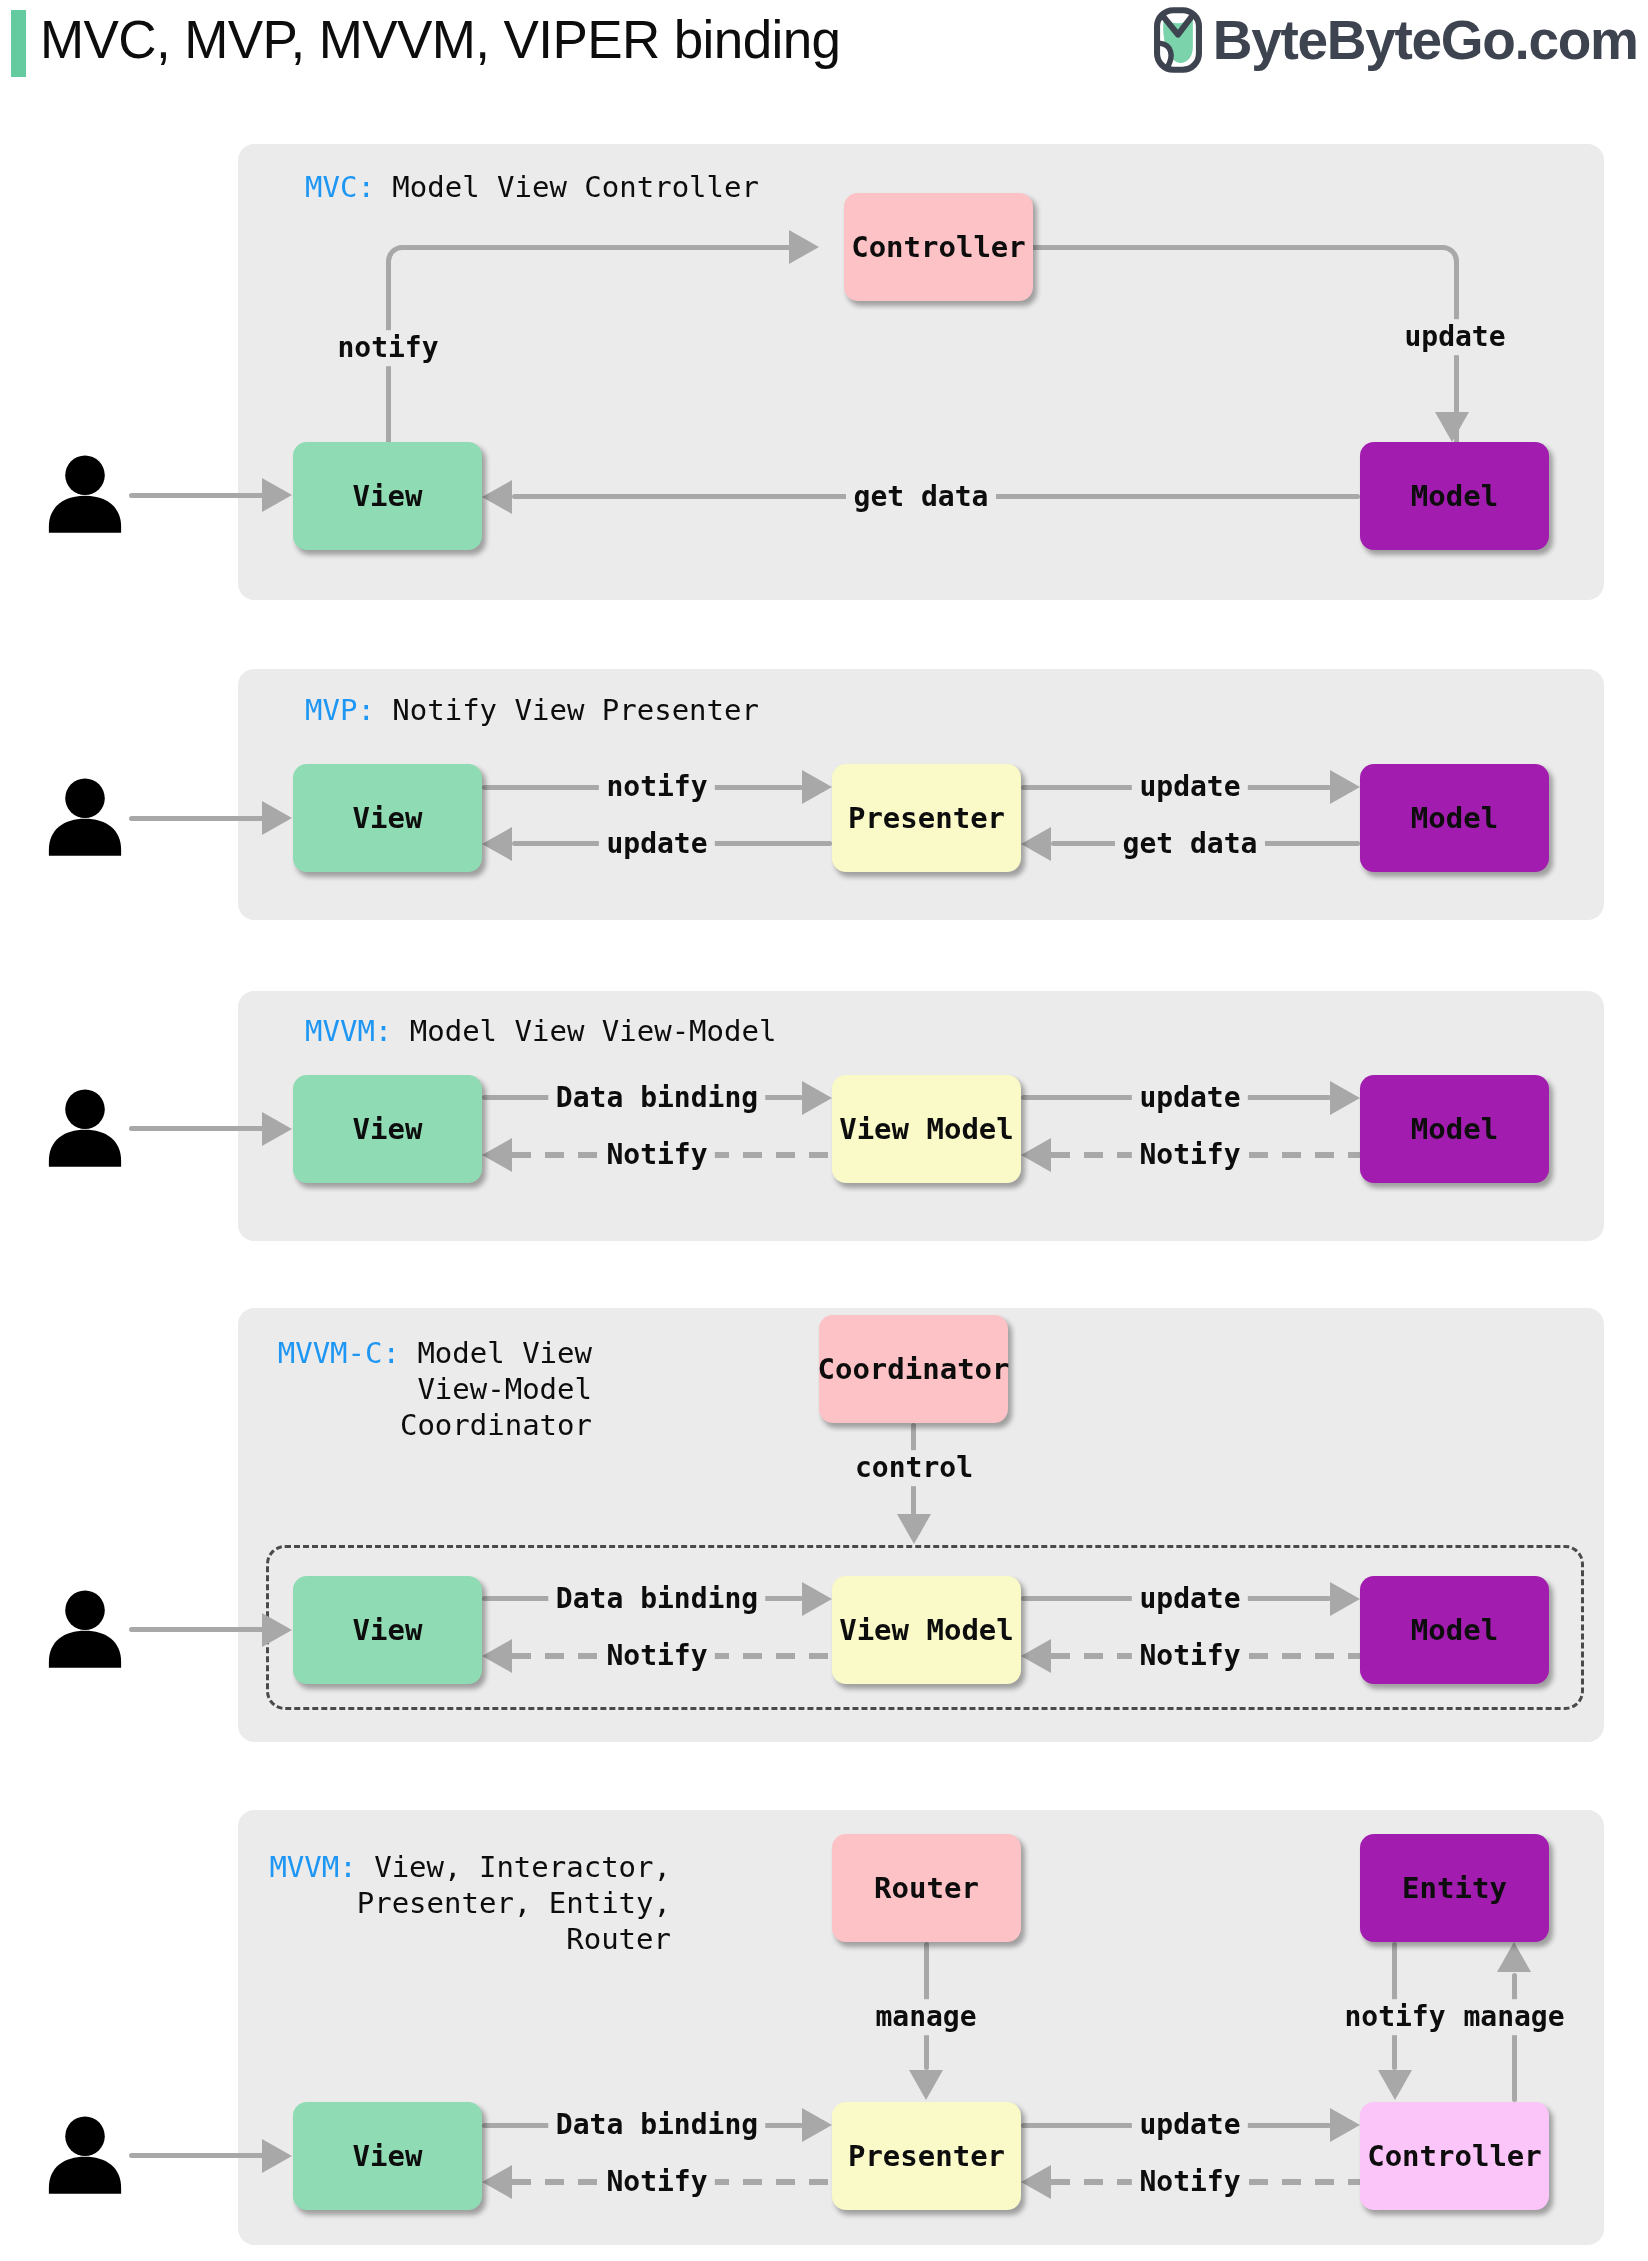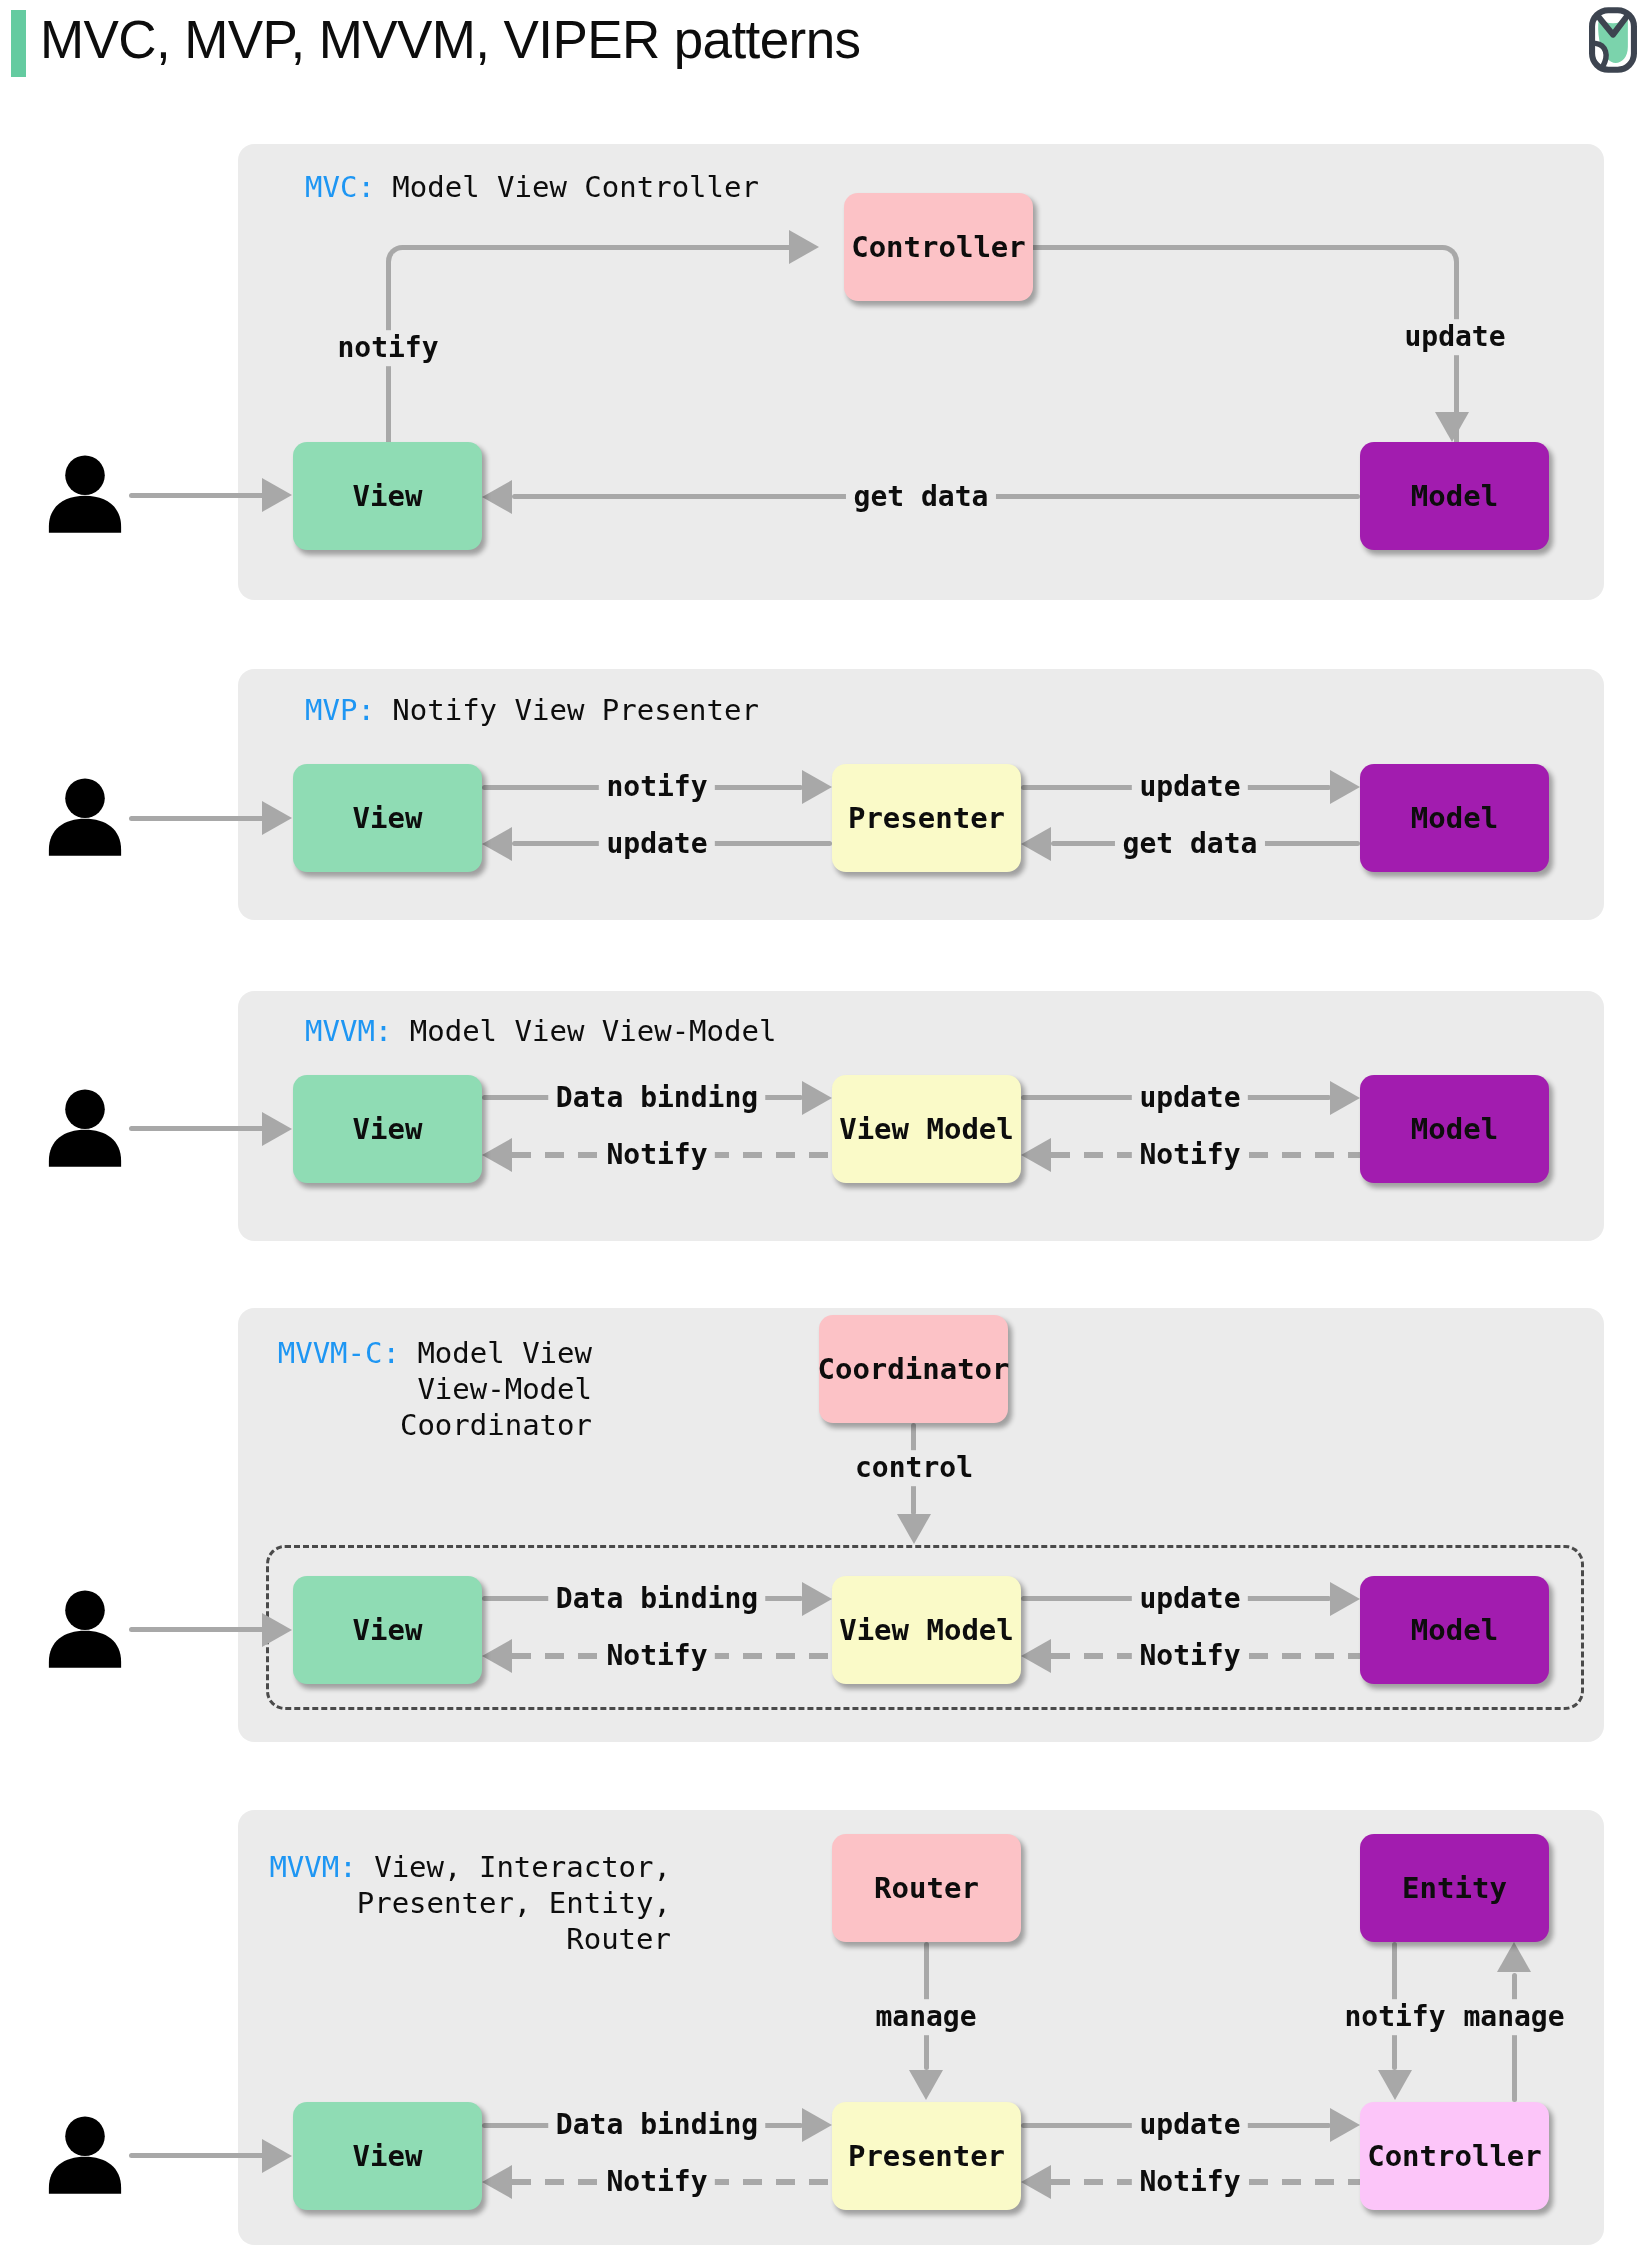--- a/index.html
+++ b/index.html
@@ -54,28 +54,29 @@
   .dashed-box{position:absolute;left:266px;width:1318px;height:165px;border:3.2px dashed #4A4A4A;
               border-radius:19px;z-index:1;box-sizing:border-box;}
 
   .person{position:absolute;width:86px;height:86px;z-index:4;}
   .person svg{width:100%;height:100%;fill:#000;}
 </style>
 </head>
 <body>
 
 <div class="accent-bar"></div>
-<div class="page-title">MVC, MVP, MVVM, VIPER patterns</div>
+<div class="page-title">MVC, MVP, MVVM, VIPER binding</div>
 <div class="brand">
   <svg width="50" height="68" viewBox="0 0 74 100">
     <rect x="6" y="6" width="62" height="88" rx="24" fill="#ffffff" stroke="#3D4450" stroke-width="9"></rect>
     <path d="M16 18 C30 28 46 28 59 16 L59 60 C59 83 39 91 28 77 C17 63 13 38 16 18 Z" fill="#7BD3AC"></path>
     <path d="M15 15 L37 42 L59 13" fill="none" stroke="#3D4450" stroke-width="9" stroke-linecap="round" stroke-linejoin="round"></path>
     <path d="M11 55 C27 57 31 73 22 89" fill="none" stroke="#3D4450" stroke-width="8" stroke-linecap="round"></path>
   </svg>
+  <span class="brand-text">ByteByteGo.com</span>
 </div>
 
 <div class="panel p1"></div>
 <div class="ptitle" style="left:305px;top:169px;"><span class="abbr">MVC:</span><span> Model View Controller</span></div>
 
 <div class="person" style="left:42px;top:452px;">
   <svg viewBox="0 0 100 100">
       <circle cx="50" cy="27" r="23"></circle>
       <path d="M8 94 L8 87 C8 63 26 51 50 51 C74 51 92 63 92 87 L92 94 Z"></path>
     </svg>

